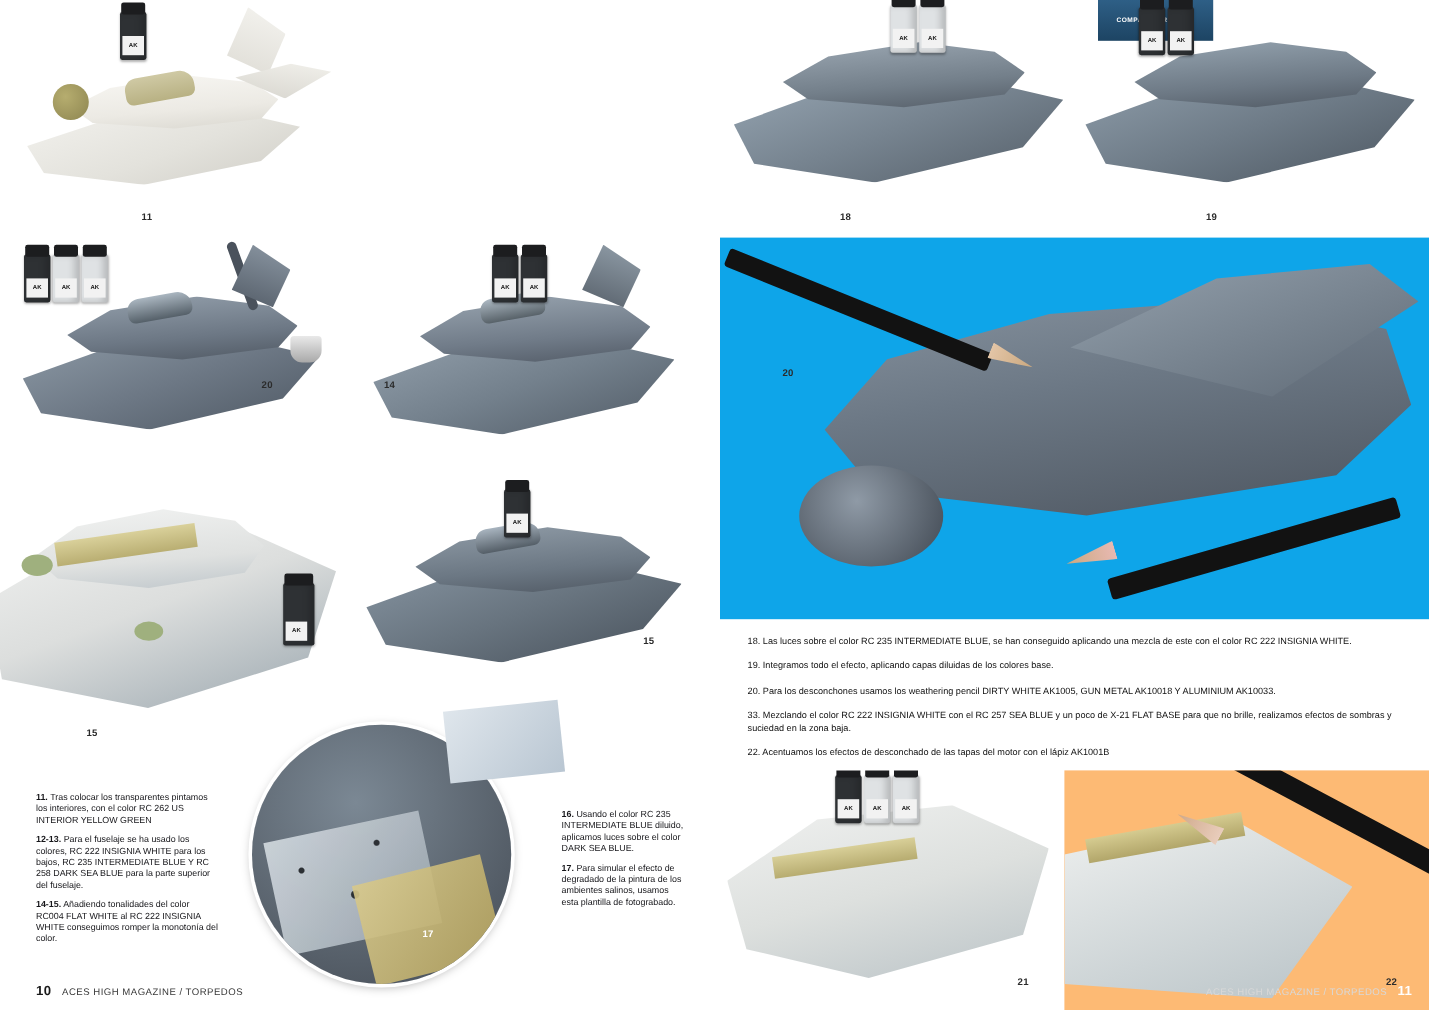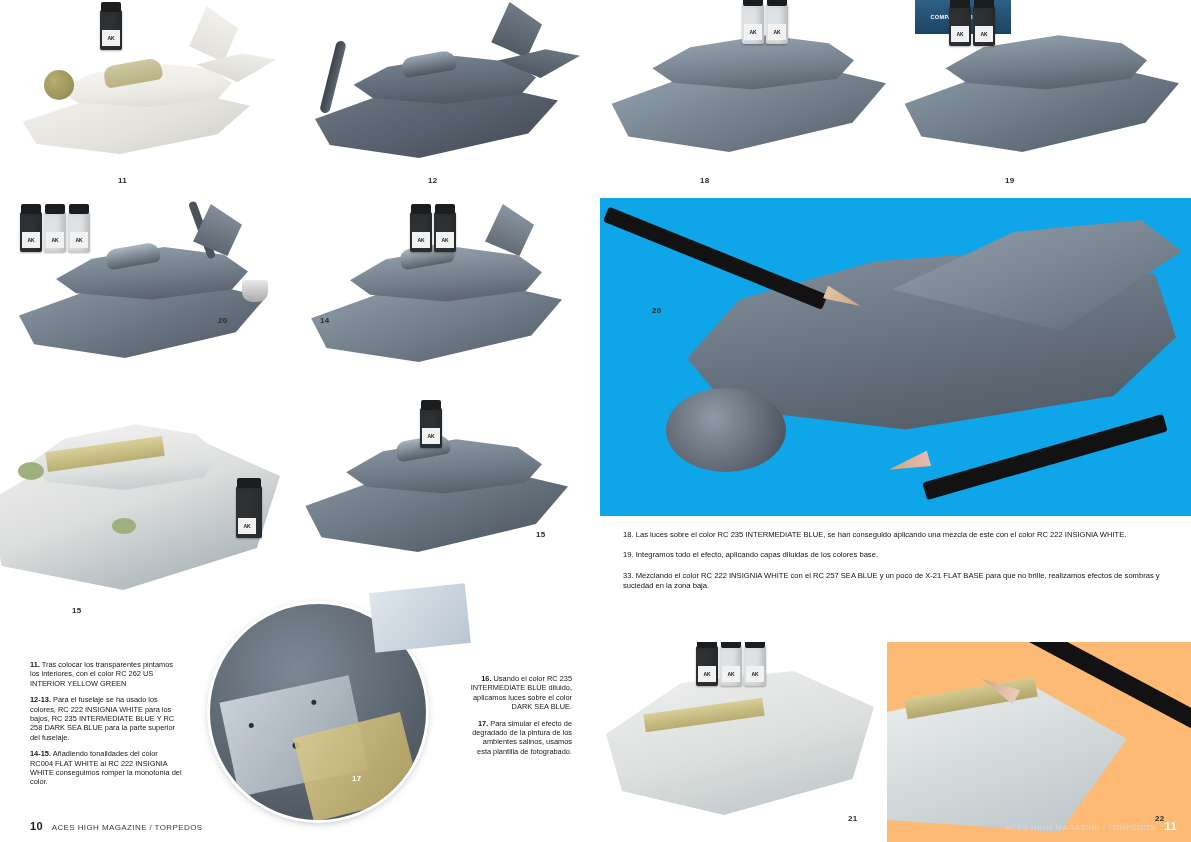--- a/index.html
+++ b/index.html
@@ -91,37 +91,20 @@
 
       <div class="bottles" style="left:100px;top:10px;">
         <div class="bottle dark">
           <div class="cap"></div>
           <div class="lbl">AK</div>
         </div>
       </div>
       <div class="caption-num" style="left:118px;top:176px;">11</div>
     </div>
 
-    <div class="photo white" style="left:292px;top:0;width:300px;height:196px;">
-      <div class="wing" style="left:18px;top:86px;width:248px;height:72px;
-                  background:linear-gradient(160deg,#6e7a86 0%,#565f6b 55%,#3e4650 100%);
-                  clip-path:polygon(2% 46%, 34% 6%, 74% 0%, 100% 20%, 88% 66%, 44% 100%, 8% 82%);"></div>
-      <div class="fuse" style="left:54px;top:50px;width:190px;height:60px;
-                  background:linear-gradient(175deg,#7f8c99 0%,#5e6874 60%,#434b55 100%);
-                  clip-path:polygon(4% 58%, 22% 28%, 58% 10%, 88% 20%, 100% 46%, 92% 74%, 52% 90%, 14% 80%);"></div>
-      <div style="position:absolute;left:110px;top:54px;width:54px;height:20px;background:linear-gradient(180deg,#9aa7b2,#4e5662);
-                  border-radius:10px 12px 6px 6px;transform:rotate(-10deg);"></div>
-      <div style="position:absolute;left:36px;top:40px;width:10px;height:74px;background:linear-gradient(90deg,#3b424b,#5d656f);
-                  border-radius:5px;transform:rotate(14deg);"></div>
-      <div class="tail" style="left:196px;top:2px;width:54px;height:56px;background:linear-gradient(200deg,#77838f,#4a525c);
-                  clip-path:polygon(40% 0%, 100% 40%, 72% 100%, 6% 72%);"></div>
-      <div class="tail" style="left:206px;top:48px;width:82px;height:30px;background:linear-gradient(190deg,#707c88,#474f59);
-                  clip-path:polygon(0% 42%, 58% 4%, 100% 26%, 52% 100%);"></div>
-      <div class="caption-num" style="left:136px;top:176px;">12</div>
-    </div>
 
     <div class="photo white" style="left:0;top:198px;width:290px;height:200px;">
       <div class="wing" style="left:10px;top:268px;width:0;height:0;"></div>
       <div class="wing" style="left:14px;top:84px;width:252px;height:76px;
                   background:linear-gradient(160deg,#8d9aa6 0%,#6d7885 50%,#4d5762 100%);
                   clip-path:polygon(2% 44%, 34% 6%, 74% 0%, 100% 20%, 88% 66%, 44% 100%, 8% 82%);"></div>
       <div class="fuse" style="left:48px;top:44px;width:200px;height:64px;
                   background:linear-gradient(175deg,#9aa6b2 0%,#6c7784 60%,#49515b 100%);
                   clip-path:polygon(4% 58%, 22% 26%, 58% 8%, 88% 20%, 100% 46%, 92% 74%, 52% 90%, 14% 80%);"></div>
       <div style="position:absolute;left:106px;top:48px;width:54px;height:20px;background:linear-gradient(180deg,#aab6c0,#556069);
@@ -237,21 +220,21 @@
       <p>
         <b>12-13.</b>
         <span>Para el fuselaje se ha usado los colores, RC 222 INSIGNIA WHITE para los bajos, RC 235 INTERMEDIATE BLUE Y RC 258 DARK SEA BLUE para la parte superior del fuselaje.</span>
       </p>
       <p>
         <b>14-15.</b>
         <span>Añadiendo tonalidades del color RC004 FLAT WHITE al RC 222 INSIGNIA WHITE conseguimos romper la monotonía del color.</span>
       </p>
     </div>
 
-    <div class="txtcol" style="left:468px;top:650px;width:104px;text-align:right;">
+    <div class="txtcol" style="left:468px;top:650px;width:104px;text-align:left;">
       <p>
         <b>16.</b>
         <span>Usando el color RC 235 INTERMEDIATE BLUE diluido, aplicamos luces sobre el color DARK SEA BLUE.</span>
       </p>
       <p>
         <b>17.</b>
         <span>Para simular el efecto de degradado de la pintura de los ambientes salinos, usamos esta plantilla de fotograbado.</span>
       </p>
     </div>
 
@@ -332,22 +315,30 @@
     <div class="rtxt" style="left:26px;top:530px;width:548px;">
       <p>
         <b>18.</b>
         <span>Las luces sobre el color RC 235 INTERMEDIATE BLUE, se han conseguido aplicando una mezcla de este con el color RC 222 INSIGNIA WHITE.</span>
       </p>
       <p>
         <b>19.</b>
         <span>Integramos todo el efecto, aplicando capas diluidas de los colores base.</span>
       </p>
       <p>
+        <b>20.</b>
+        <span>Para los desconchones usamos los weathering pencil  DIRTY WHITE AK1005, GUN METAL AK10018 Y ALUMINIUM AK10033.</span>
+      </p>
+      <p>
         <b>33.</b>
         <span>Mezclando el color RC 222 INSIGNIA WHITE con el RC 257 SEA  BLUE y un poco de X-21 FLAT BASE para que no brille, realizamos efectos de sombras y suciedad en la zona baja.</span>
+      </p>
+      <p>
+        <b>22.</b>
+        <span>Acentuamos los efectos de desconchado de las tapas del motor con el lápiz AK1001B</span>
       </p>
     </div>
 
     <div class="photo white" style="left:3px;top:642px;width:285px;height:200px;">
       <div style="position:absolute;left:6px;top:26px;width:268px;height:150px;
                   background:linear-gradient(165deg,#f1f2f1 0%,#dde0de 50%,#b9c2c6 100%);
                   clip-path:polygon(0% 44%, 28% 10%, 70% 2%, 100% 26%, 92% 74%, 44% 98%, 6% 82%);"></div>
       <div style="position:absolute;left:44px;top:64px;width:120px;height:18px;background:linear-gradient(180deg,#d8cf98,#b7ac70);
                   transform:rotate(-8deg);"></div>
       <div class="bottles" style="left:96px;top:4px;">

